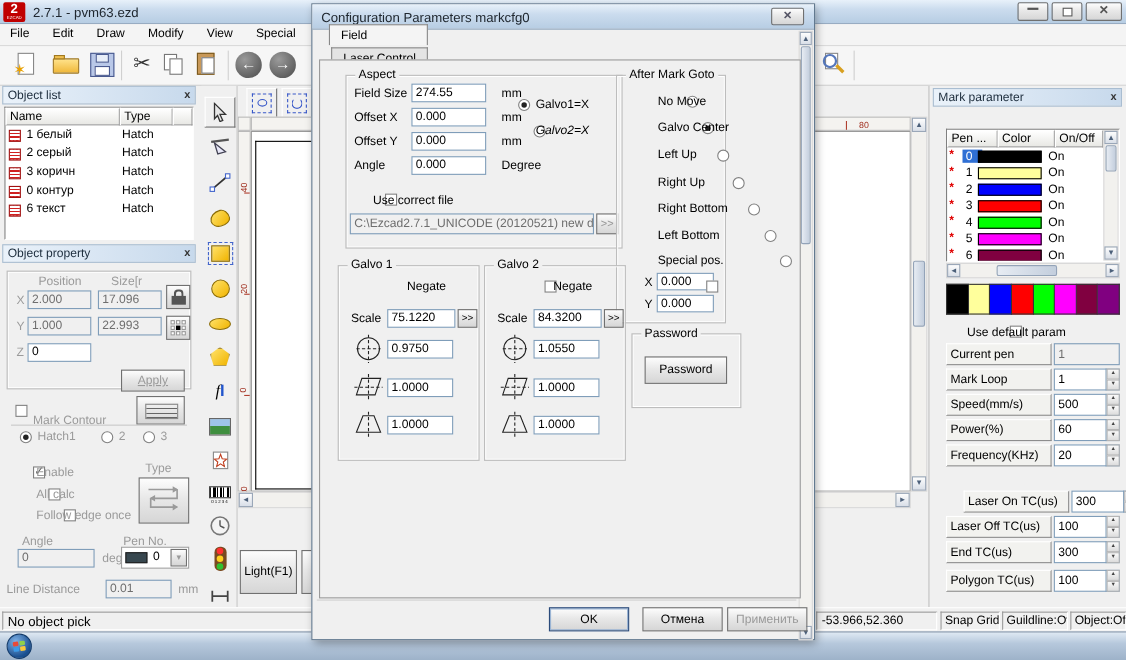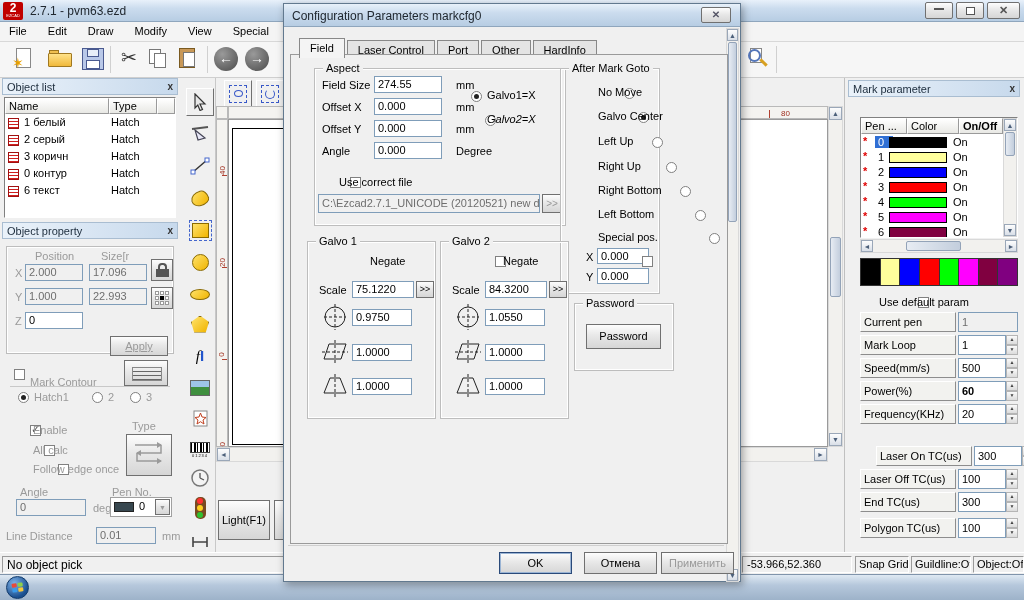--- a/index.html
+++ b/index.html
@@ -361,21 +361,21 @@
   
   <div class="abs" style="left:844px;top:78px;width:180px;height:474px;background:#f0f0f0;border-left:1px solid #c0c0c0;"></div>
   <div class="abs panel-hdr" style="left:848px;top:80px;width:172px;height:17px;">
     <span>Mark parameter</span>
     <span class="x">x</span>
   </div>
   
   <div class="abs sunken" style="left:860px;top:117px;width:158px;height:121px;overflow:hidden;">
     <div class="pt-hcell" style="left:0;width:46px;">Pen ...</div>
     <div class="pt-hcell" style="left:46px;width:52px;">Color</div>
-    <div class="pt-hcell" style="left:98px;width:44px;font-weight:bold;">On/Off</div>
+    <div class="pt-hcell" style="left:98px;width:44px;">On/Off</div>
     <div style="position:absolute;right:0;top:0;width:14px;height:119px;" class="sb-track">
       <div class="sb-btn" style="position:absolute;top:0;left:0;width:12px;height:12px;">▲</div>
       <div class="sb-thumb" style="position:absolute;top:13px;left:1px;width:10px;height:24px;"></div>
       <div class="sb-btn" style="position:absolute;bottom:0;left:0;width:12px;height:12px;">▼</div>
     </div>
 
     <div class="pen-row" style="top:17px;">
       <span class="pen-star">*</span>
       <span style="position:absolute;left:14px;top:1px;width:18px;background:#2f6fd4;color:#fff;padding-left:3px;">0</span>
       <span class="pen-color" style="background-color: rgb(0, 0, 0);"></span>
@@ -453,21 +453,21 @@
   <div class="abs" style="left:860px;top:358px;width:158px;height:20px;">
     <span class="param-label">Speed(mm/s)</span>
     <span class="param-val field" style="height:20px;padding-top:3px;">500</span>
     <span class="spin" style="right:0;top:0;height:20px;">
         <i>▲</i>
         <i>▼</i>
       </span>
   </div>
   <div class="abs" style="left:860px;top:381px;width:158px;height:20px;">
     <span class="param-label">Power(%)</span>
-    <span class="param-val field" style="height:20px;padding-top:3px;font-weight:bold;">60</span>
+    <span class="param-val field" style="height:20px;padding-top:3px;">60</span>
     <span class="spin" style="right:0;top:0;height:20px;">
         <i>▲</i>
         <i>▼</i>
       </span>
   </div>
   <div class="abs" style="left:860px;top:404px;width:158px;height:20px;">
     <span class="param-label">Frequency(KHz)</span>
     <span class="param-val field" style="height:20px;padding-top:3px;">20</span>
     <span class="spin" style="right:0;top:0;height:20px;">
         <i>▲</i>
@@ -536,21 +536,21 @@
       <span style="position:absolute;left:8px;top:5px;font-size:12px;color:#202830;">Configuration Parameters markcfg0</span>
       <span class="btn" style="position:absolute;right:9px;top:3px;width:30px;height:16px;border-radius:2px;color:#556;font-weight:bold;font-size:10px;line-height:14px;"><span>✕</span></span>
     </div>
     
     <div class="sb-track" style="position:absolute;right:1px;top:24px;width:13px;height:554px;">
       <div class="sb-btn" style="position:absolute;top:0;left:0;width:11px;height:12px;">▲</div>
       <div class="sb-thumb" style="position:absolute;top:13px;left:1px;width:9px;height:180px;"></div>
       <div class="sb-btn" style="position:absolute;bottom:0;left:0;width:11px;height:12px;">▼</div>
     </div>
     
-    <div style="position:absolute;left:15px;top:36px;height:20px;display:flex;">
+    <div style="position:absolute;left:15px;top:20px;height:20px;display:flex;flex-direction:column;">
       <div style="border:1px solid #888;border-bottom:none;background:#f4f4f4;padding:3px 10px;position:relative;top:-2px;z-index:2;">Field</div>
       <div style="border:1px solid #888;border-bottom:none;background:#e4e4e4;padding:3px 10px;margin-left:2px;">Laser Control</div>
       <div style="border:1px solid #888;border-bottom:none;background:#e4e4e4;padding:3px 10px;margin-left:2px;">Port</div>
       <div style="border:1px solid #888;border-bottom:none;background:#e4e4e4;padding:3px 10px;margin-left:2px;">Other</div>
       <div style="border:1px solid #888;border-bottom:none;background:#e4e4e4;padding:3px 10px;margin-left:2px;">HardInfo</div>
     </div>
     <div style="position:absolute;left:6px;top:50px;width:438px;height:490px;border:1px solid #9a9a9a;background:#f0f0f0;"></div>
 
     
     <div class="group abs" style="left:30px;top:64px;width:252px;height:158px;">

